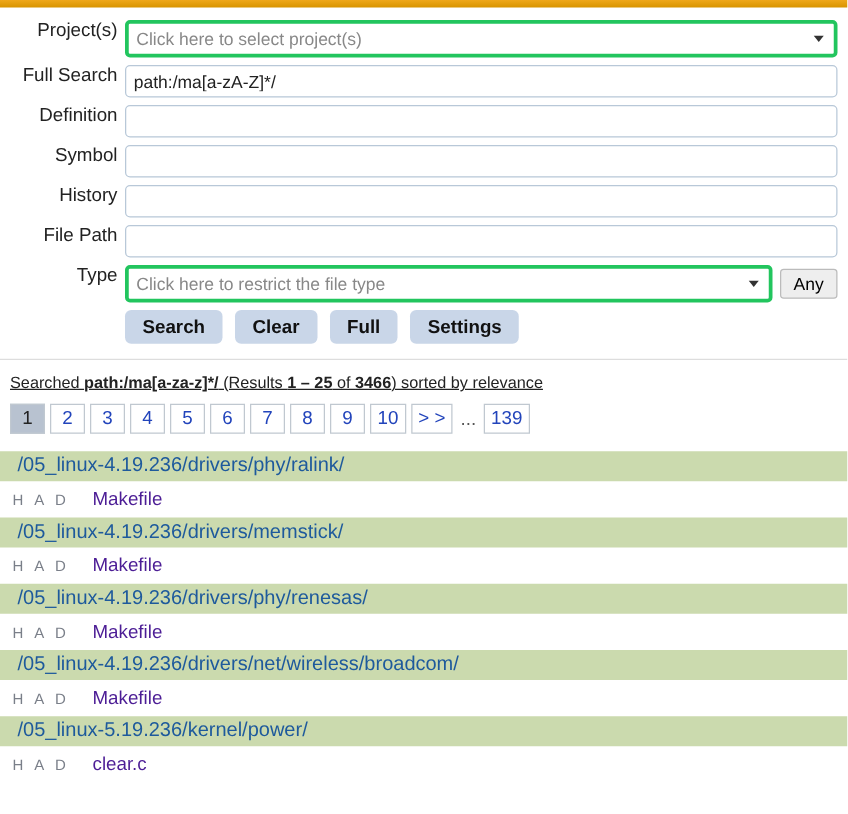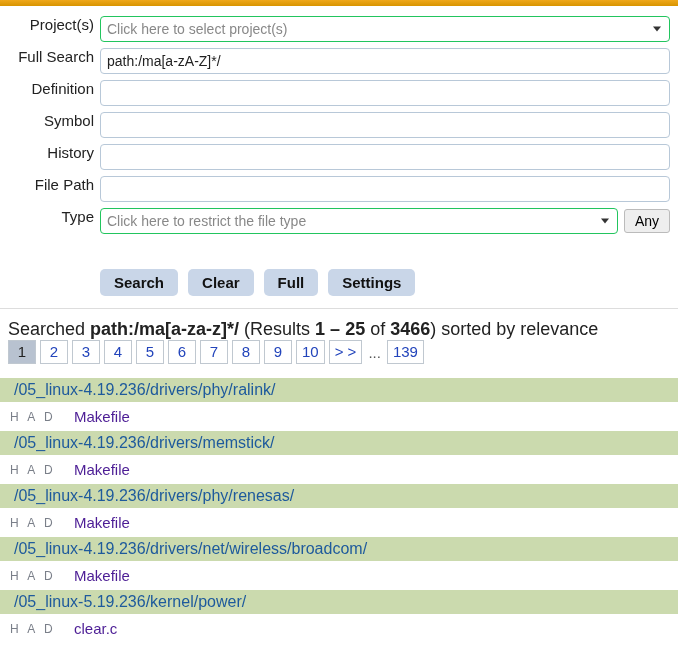--- a/index.html
+++ b/index.html
@@ -42,21 +42,21 @@
     border-radius: 4px;
     padding: 0 6px;
     font-size: 14px;
     color: #222;
     background: #fff;
   }
   .text-input::placeholder { color: #888; }
   .dropdown {
     flex: 1;
     height: 24px;
-    border: 1px solid #22c55e;
+    border: 3px solid #22c55e;
     border-radius: 4px;
     padding: 0 22px 0 6px;
     font-size: 14px;
     color: #888;
     background: #fff;
     display: flex;
     align-items: center;
     position: relative;
     cursor: pointer;
   }
@@ -87,21 +87,20 @@
   }
   .big-pill {
     background: #c9d6e8;
     border: none;
     border-radius: 5px;
     padding: 5px 14px;
     font-size: 15px;
     color: #111;
     font-weight: bold;
     cursor: pointer;
-    margin-top: 29px;
   }
   .any-btn {
     background: #eee;
     border: 1px solid #bbb;
     border-radius: 3px;
     padding: 2px 10px;
     font-size: 14px;
     cursor: pointer;
     height: 24px;
     box-sizing: border-box;
@@ -114,21 +113,23 @@
   }
   hr.sep {
     border: none;
     border-top: 1px solid #ddd;
     margin: 0;
   }
   .results-area {
     padding: 10px 8px 0 8px;
   }
   .results-summary {
-    font-size: 18px;
+    font-size: 13px;
+    margin-bottom: 10px;
+    text-decoration: underline;
   }
   .results-summary b { font-weight: bold; }
   .pager {
     display: flex;
     gap: 4px;
     align-items: center;
     margin-bottom: 14px;
     font-size: 15px;
   }
   .pager .page {

